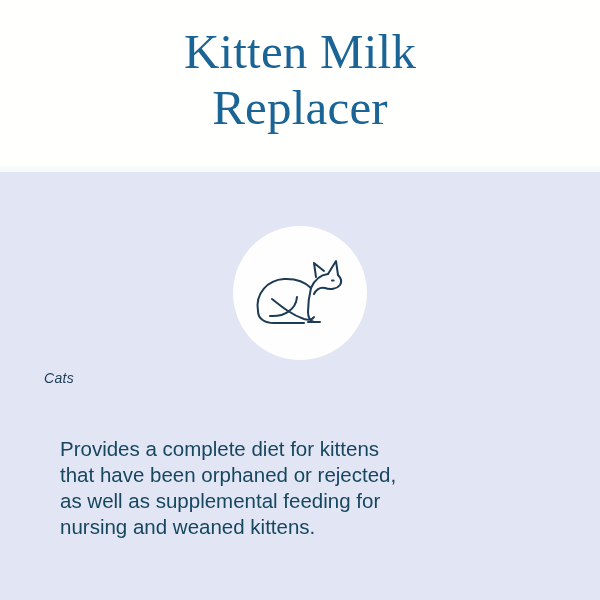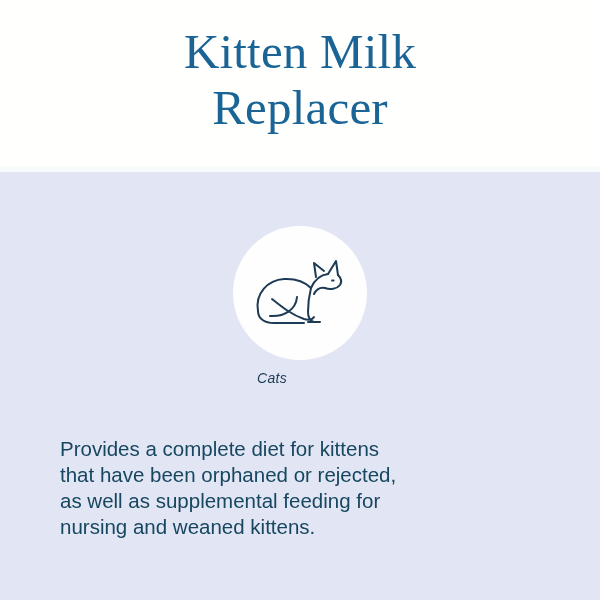--- a/index.html
+++ b/index.html
@@ -81,26 +81,26 @@
     display: block;
     width: 96px;
     height: 78px;
     margin-top: 2px;
   }
   .species-label {
     position: absolute;
     left: 0;
     top: 370px;
     width: 544px;
-    text-align: center;
     font-family: "Liberation Sans", sans-serif;
     font-size: 14px;
     font-style: italic;
     color: #1d3b55;
     letter-spacing: 0.3px;
+    padding-left: 44px;
   }
 
   
   .description {
     position: absolute;
     left: 60px;
     top: 436px;
     width: 480px;
     text-align: left;
     font-family: "Liberation Sans", sans-serif;

